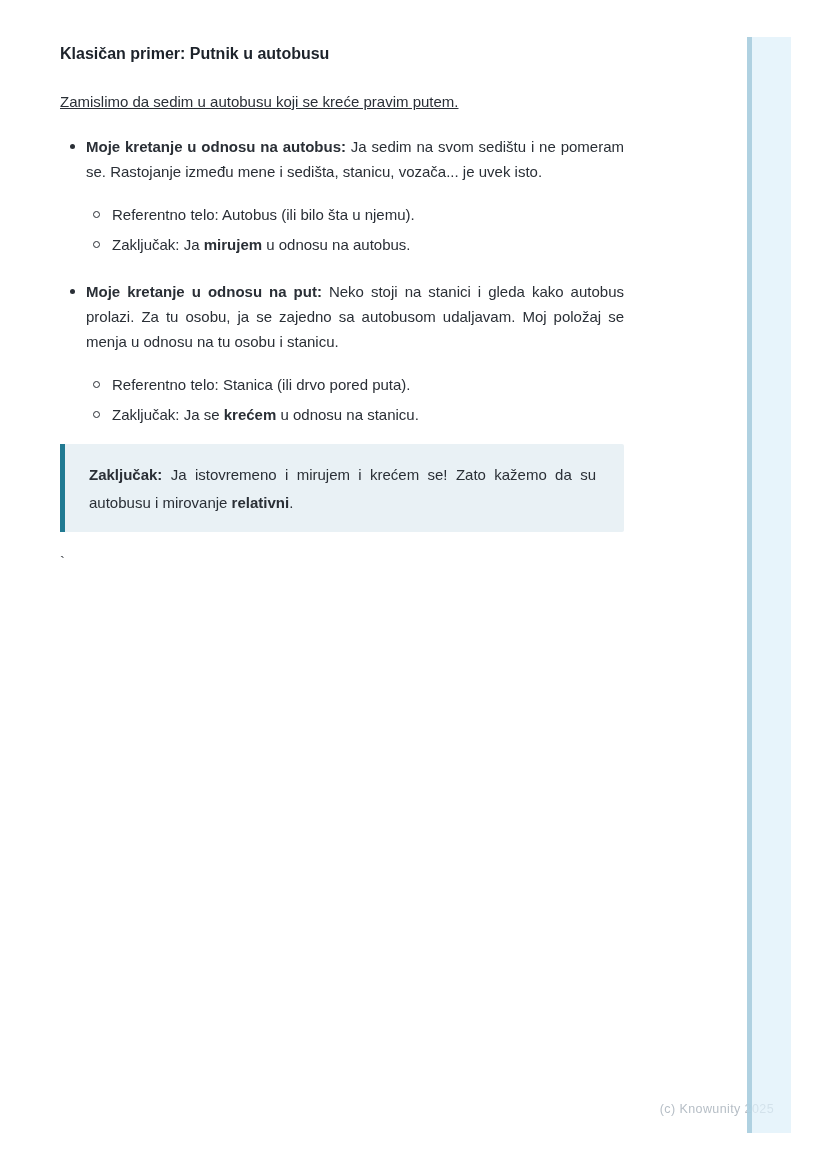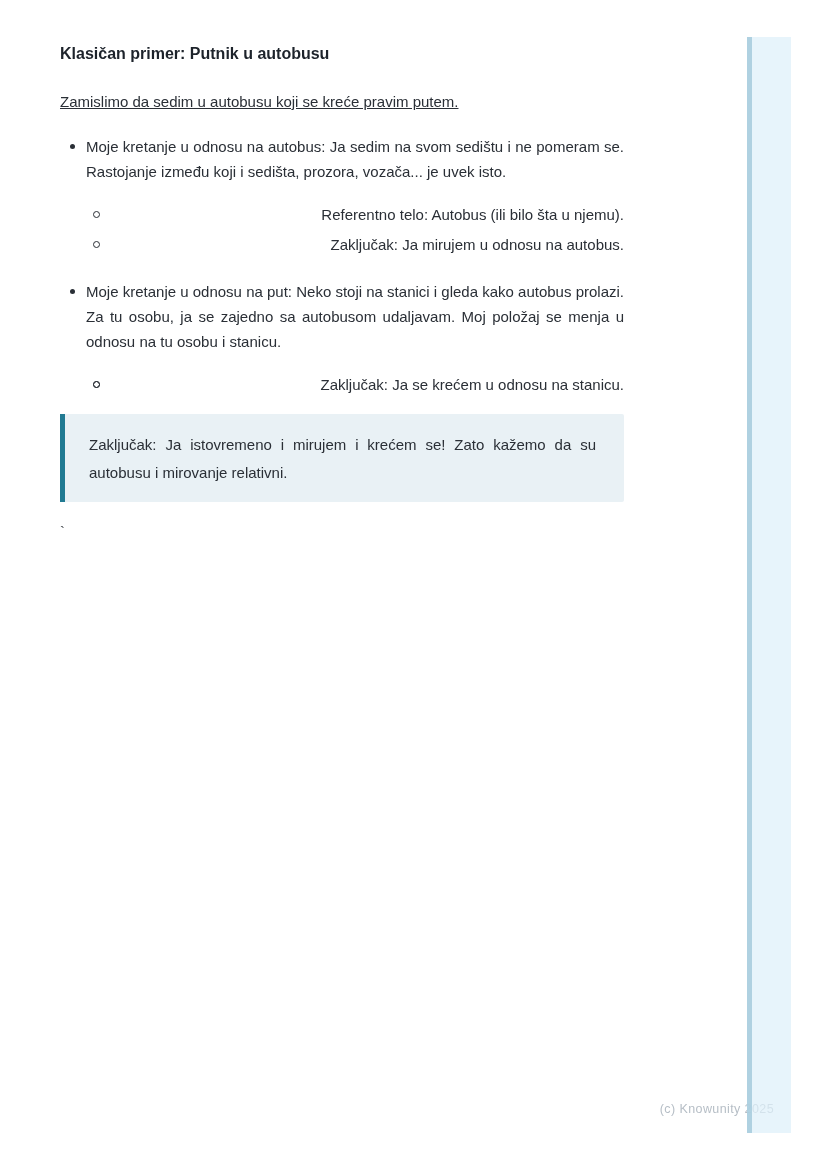--- a/index.html
+++ b/index.html
@@ -54,41 +54,41 @@
     top: 10px;
     width: 5px;
     height: 5px;
     border-radius: 50%;
     background: #2a2f36;
   }
   .sublist {
     margin: 18px 0 0 0;
     padding: 0;
     list-style: none;
-    text-align: right;
+    text-align: left;
   }
   .sublist-item {
     position: relative;
     padding-left: 26px;
     font-size: 15px;
     line-height: 25px;
     margin-bottom: 5px;
   }
   .sublist-item:last-child { margin-bottom: 0; }
   .circle-marker {
     position: absolute;
     left: 7px;
     top: 9px;
     width: 5px;
     height: 5px;
     border: 1.5px solid #2a2f36;
     border-radius: 50%;
     background: transparent;
   }
-  .bold { font-weight: 400; }
+  .bold { font-weight: 700; }
   .callout {
     margin-top: 17px;
     background: #e9f1f5;
     border-left: 5px solid #217a92;
     padding: 17px 28px 15px 24px;
     border-radius: 0 2px 2px 0;
   }
   .callout-text {
     margin: 0;
     font-size: 15px;
@@ -130,40 +130,40 @@
 <div class="content">
 
   <h3 class="doc-title">Klasičan primer: Putnik u autobusu</h3>
 
   <p class="intro">Zamislimo da sedim u autobusu koji se kreće pravim putem.</p>
 
   <ul class="blist">
 
     <li class="blist-item">
       <span class="disc-marker"></span>
-      <span class="bold">Moje kretanje u odnosu na autobus:</span><span> Ja sedim na svom sedištu i ne pomeram se. Rastojanje između koji i sedišta, prozora, vozača... je uvek isto.</span>
+      <span class="bold">Moje kretanje u odnosu na autobus:</span><span> Ja sedim na svom sedištu i ne pomeram se. Rastojanje između mene i sedišta, stanicu, vozača... je uvek isto.</span>
       <ul class="sublist">
         <li class="sublist-item">
           <span class="circle-marker"></span>
           <span>Referentno telo: Autobus (ili bilo šta u njemu).</span><span class="bold"></span><span></span>
         </li>
         <li class="sublist-item">
           <span class="circle-marker"></span>
           <span>Zaključak: Ja </span><span class="bold">mirujem</span><span> u odnosu na autobus.</span>
         </li>
       </ul>
     </li>
 
     <li class="blist-item">
       <span class="disc-marker"></span>
       <span class="bold">Moje kretanje u odnosu na put:</span><span> Neko stoji na stanici i gleda kako autobus prolazi. Za tu osobu, ja se zajedno sa autobusom udaljavam. Moj položaj se menja u odnosu na tu osobu i stanicu.</span>
       <ul class="sublist">
         <li class="sublist-item">
           <span class="circle-marker"></span>
-          <span class="bold"></span><span></span>
+          <span>Referentno telo: Stanica (ili drvo pored puta).</span><span class="bold"></span><span></span>
         </li>
         <li class="sublist-item">
           <span class="circle-marker"></span>
           <span>Zaključak: Ja se </span><span class="bold">krećem</span><span> u odnosu na stanicu.</span>
         </li>
       </ul>
     </li>
 
   </ul>
 

